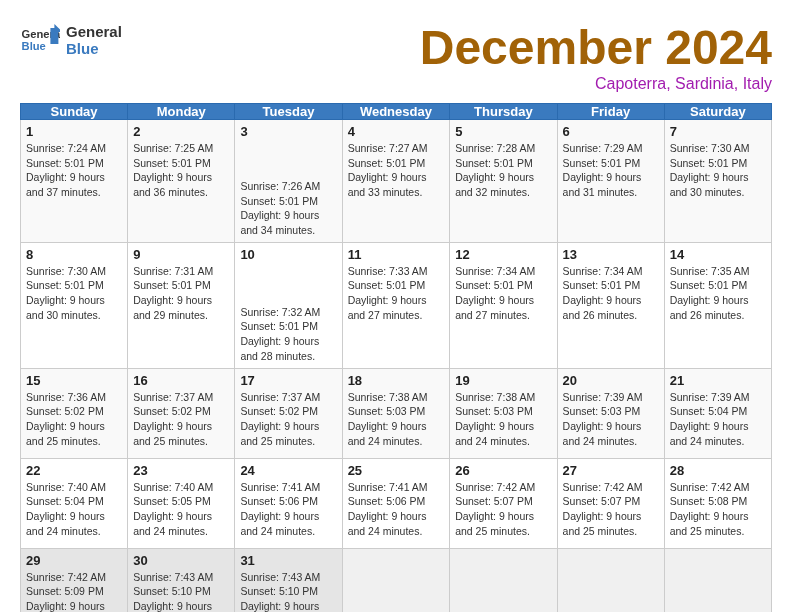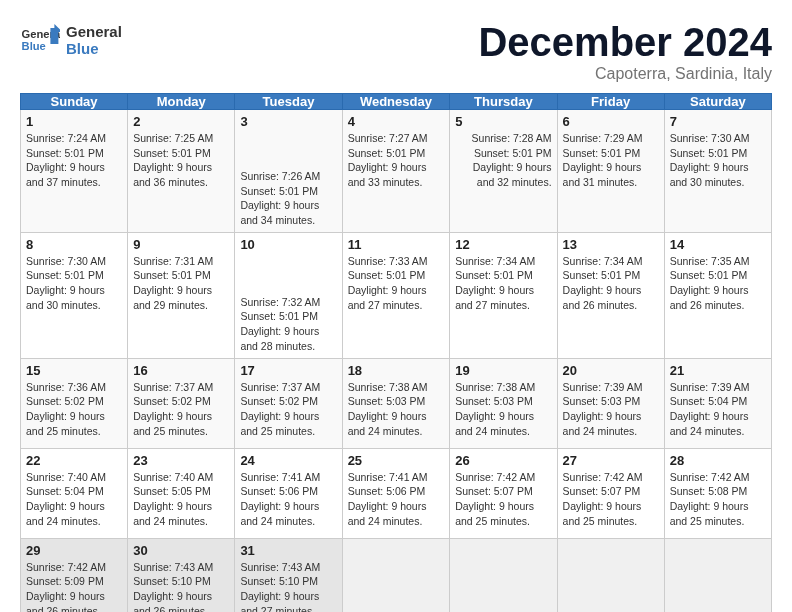--- a/index.html
+++ b/index.html
@@ -22,27 +22,27 @@
       gap: 6px;
     }
     .logo-icon {
       width: 40px;
       height: 40px;
     }
     .title-area {
       text-align: right;
     }
     .month-title {
-      font-size: 40px;
+      font-size: 48px;
       font-weight: bold;
-      color: #0f172a;
+      color: #a16207;
     }
     .subtitle {
       font-size: 16px;
-      color: #737373;
+      color: #a21caf;
     }
     .calendar {
       width: 100%;
       border-collapse: collapse;
       font-size: 11px;
     }
     .calendar thead tr {
       background-color: #3a7abf;
     }
     .calendar thead th {
@@ -142,21 +142,21 @@
         </td>
         <td>
           <span class="day-num">4</span>
           <div class="day-info" style="white-space: pre-line;">Sunrise: 7:27 AM
 Sunset: 5:01 PM
 Daylight: 9 hours
 and 33 minutes.</div>
         </td>
         <td>
           <span class="day-num">5</span>
-          <div class="day-info" style="white-space: pre-line; text-align: right;">Sunrise: 7:28 AM
+          <div class="day-info" style="white-space: pre-line;">Sunrise: 7:28 AM
 Sunset: 5:01 PM
 Daylight: 9 hours
 and 32 minutes.</div>
         </td>
         <td>
           <span class="day-num">6</span>
           <div class="day-info" style="white-space: pre-line;">Sunrise: 7:29 AM
 Sunset: 5:01 PM
 Daylight: 9 hours
 and 31 minutes.</div>

